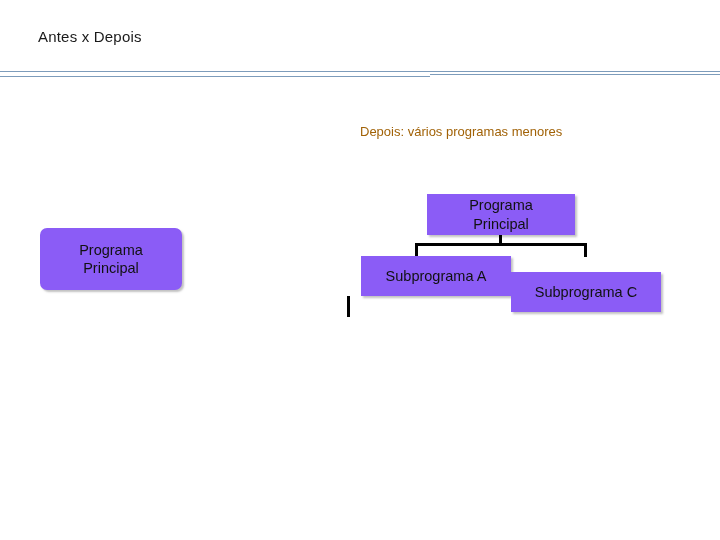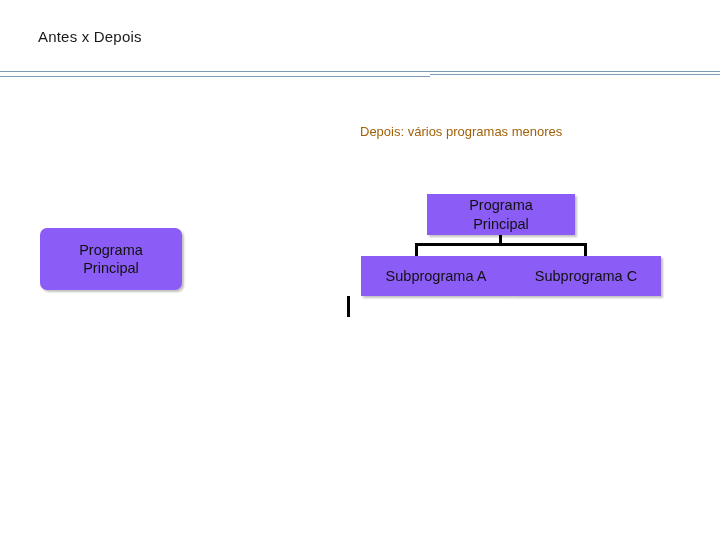--- a/index.html
+++ b/index.html
@@ -111,21 +111,21 @@
   }
   #box-sub-a {
     left: 341px;
     top: 256px;
     width: 150px;
     height: 40px;
     margin-left: 20px;
   }
   #box-sub-c {
     left: 511px;
-    top: 256px;
+    top: 272px;
     width: 150px;
     height: 40px;
   }
   #box-sub-b {
     left: 341px;
     top: 316px;
     width: 150px;
     height: 40px;
   }
 

